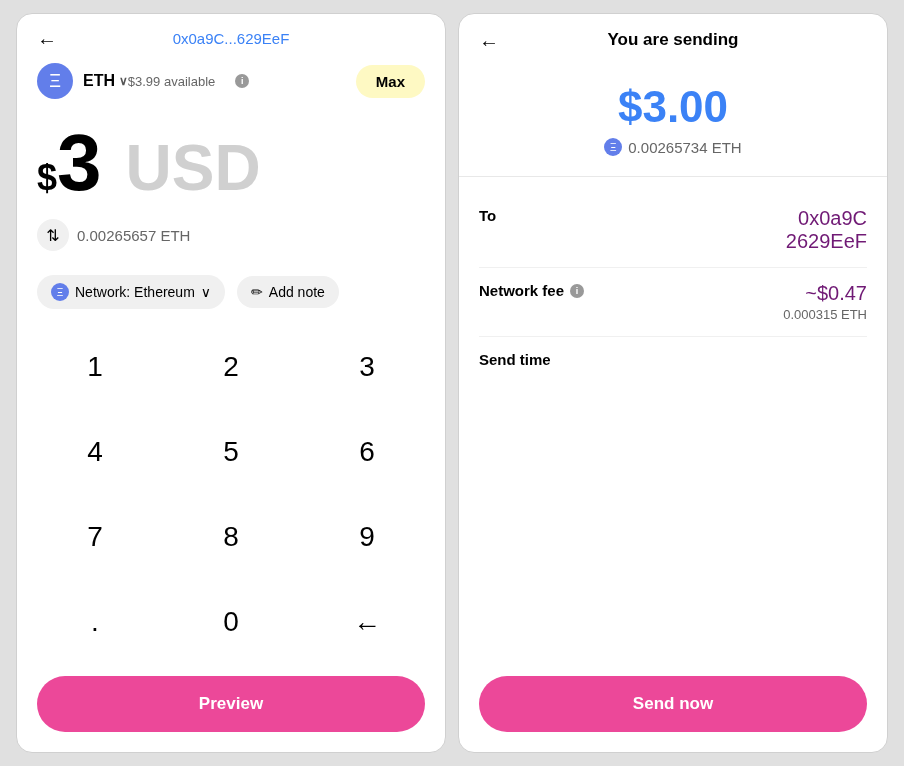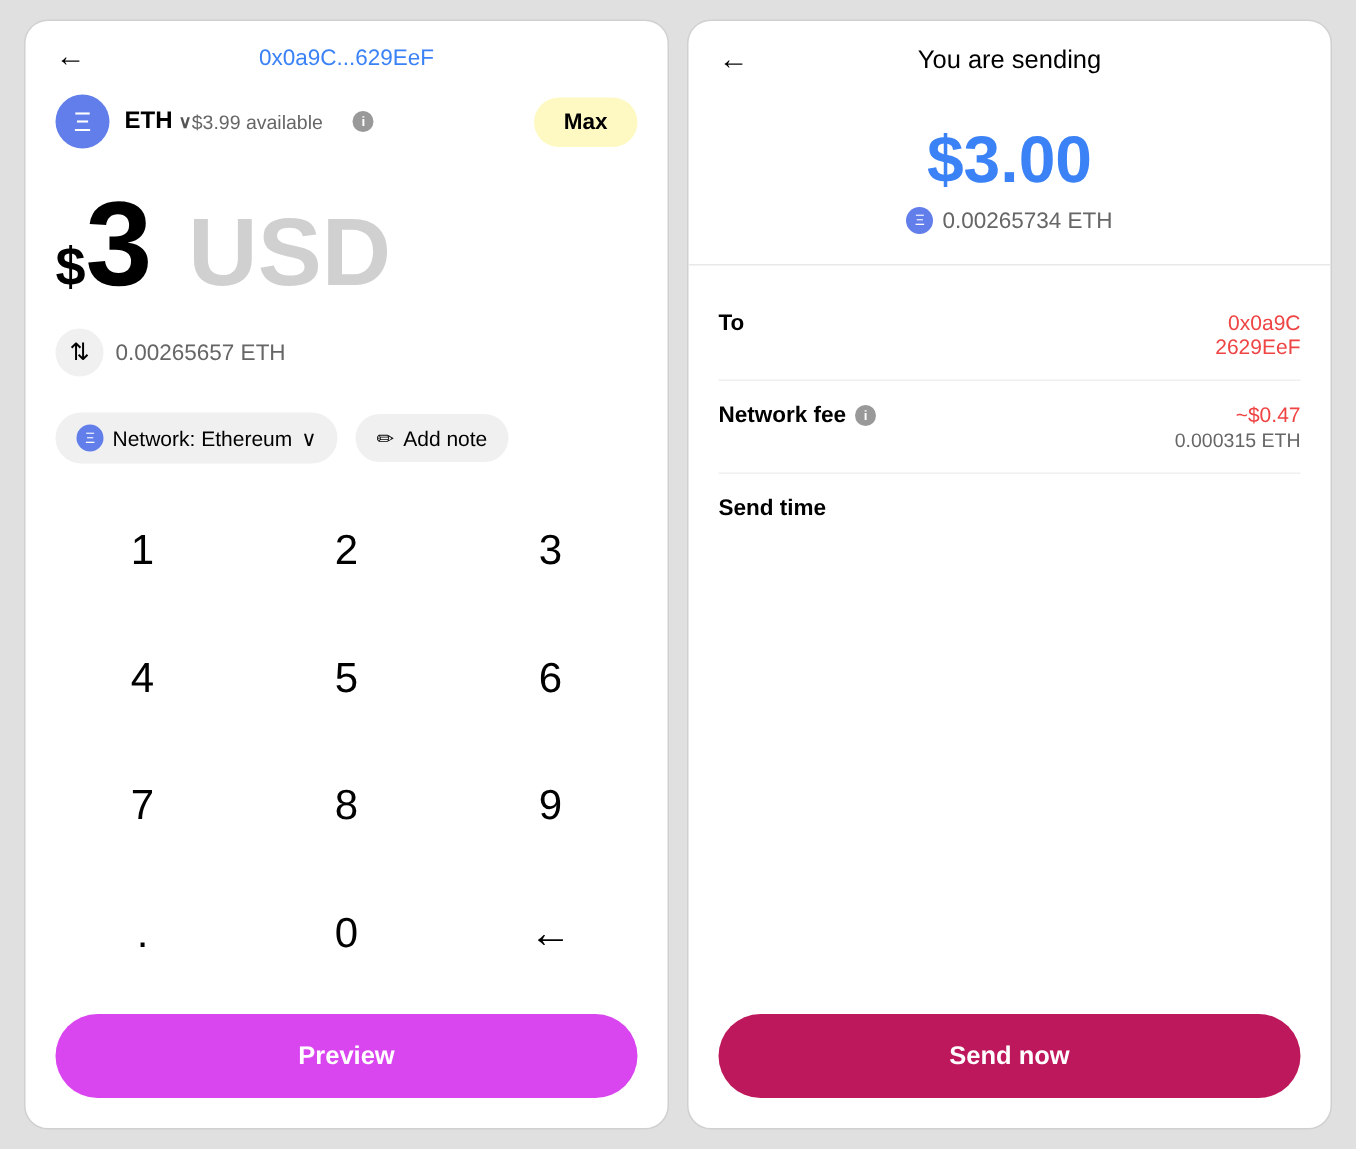--- a/index.html
+++ b/index.html
@@ -222,42 +222,42 @@
       font-weight: 400;
       cursor: pointer;
       padding: 12px;
       border-radius: 8px;
       color: #000;
       user-select: none;
     }
 
     .preview-btn {
       margin: 12px 20px 20px;
-      background: #d946ef;
+      background: #ec4899;
       color: white;
       border: none;
       border-radius: 30px;
       padding: 18px;
       font-size: 17px;
       font-weight: 600;
       cursor: pointer;
       width: calc(100% - 40px);
     }
 
     
     .confirm-header {
       display: flex;
       align-items: center;
       justify-content: center;
       padding: 16px 20px 8px;
       position: relative;
     }
     .confirm-title {
       font-size: 17px;
-      font-weight: 400;
+      font-weight: 700;
       color: #000;
     }
 
     .sending-amount-section {
       display: flex;
       flex-direction: column;
       align-items: center;
       padding: 24px 20px 20px;
       border-bottom: 1px solid #e8e8e8;
     }
@@ -290,42 +290,42 @@
     }
     .detail-row:last-child {
       border-bottom: none;
     }
     .detail-label {
       font-size: 15px;
       font-weight: 700;
       color: #000;
     }
     .detail-value {
-      font-size: 14px;
-      color: #ef4444;
+      font-size: 20px;
+      color: #701a75;
       text-align: right;
     }
     .detail-value-secondary {
       font-size: 13px;
       color: #666;
       text-align: right;
       margin-top: 2px;
     }
     .detail-label-with-icon {
       display: flex;
       align-items: center;
       gap: 6px;
     }
     .to-address {
       text-align: right;
     }
 
     .send-now-btn {
       margin: 12px 20px 20px;
-      background: #be185d;
+      background: #ec4899;
       color: white;
       border: none;
       border-radius: 30px;
       padding: 18px;
       font-size: 17px;
       font-weight: 600;
       cursor: pointer;
       width: calc(100% - 40px);
     }
   </style>

